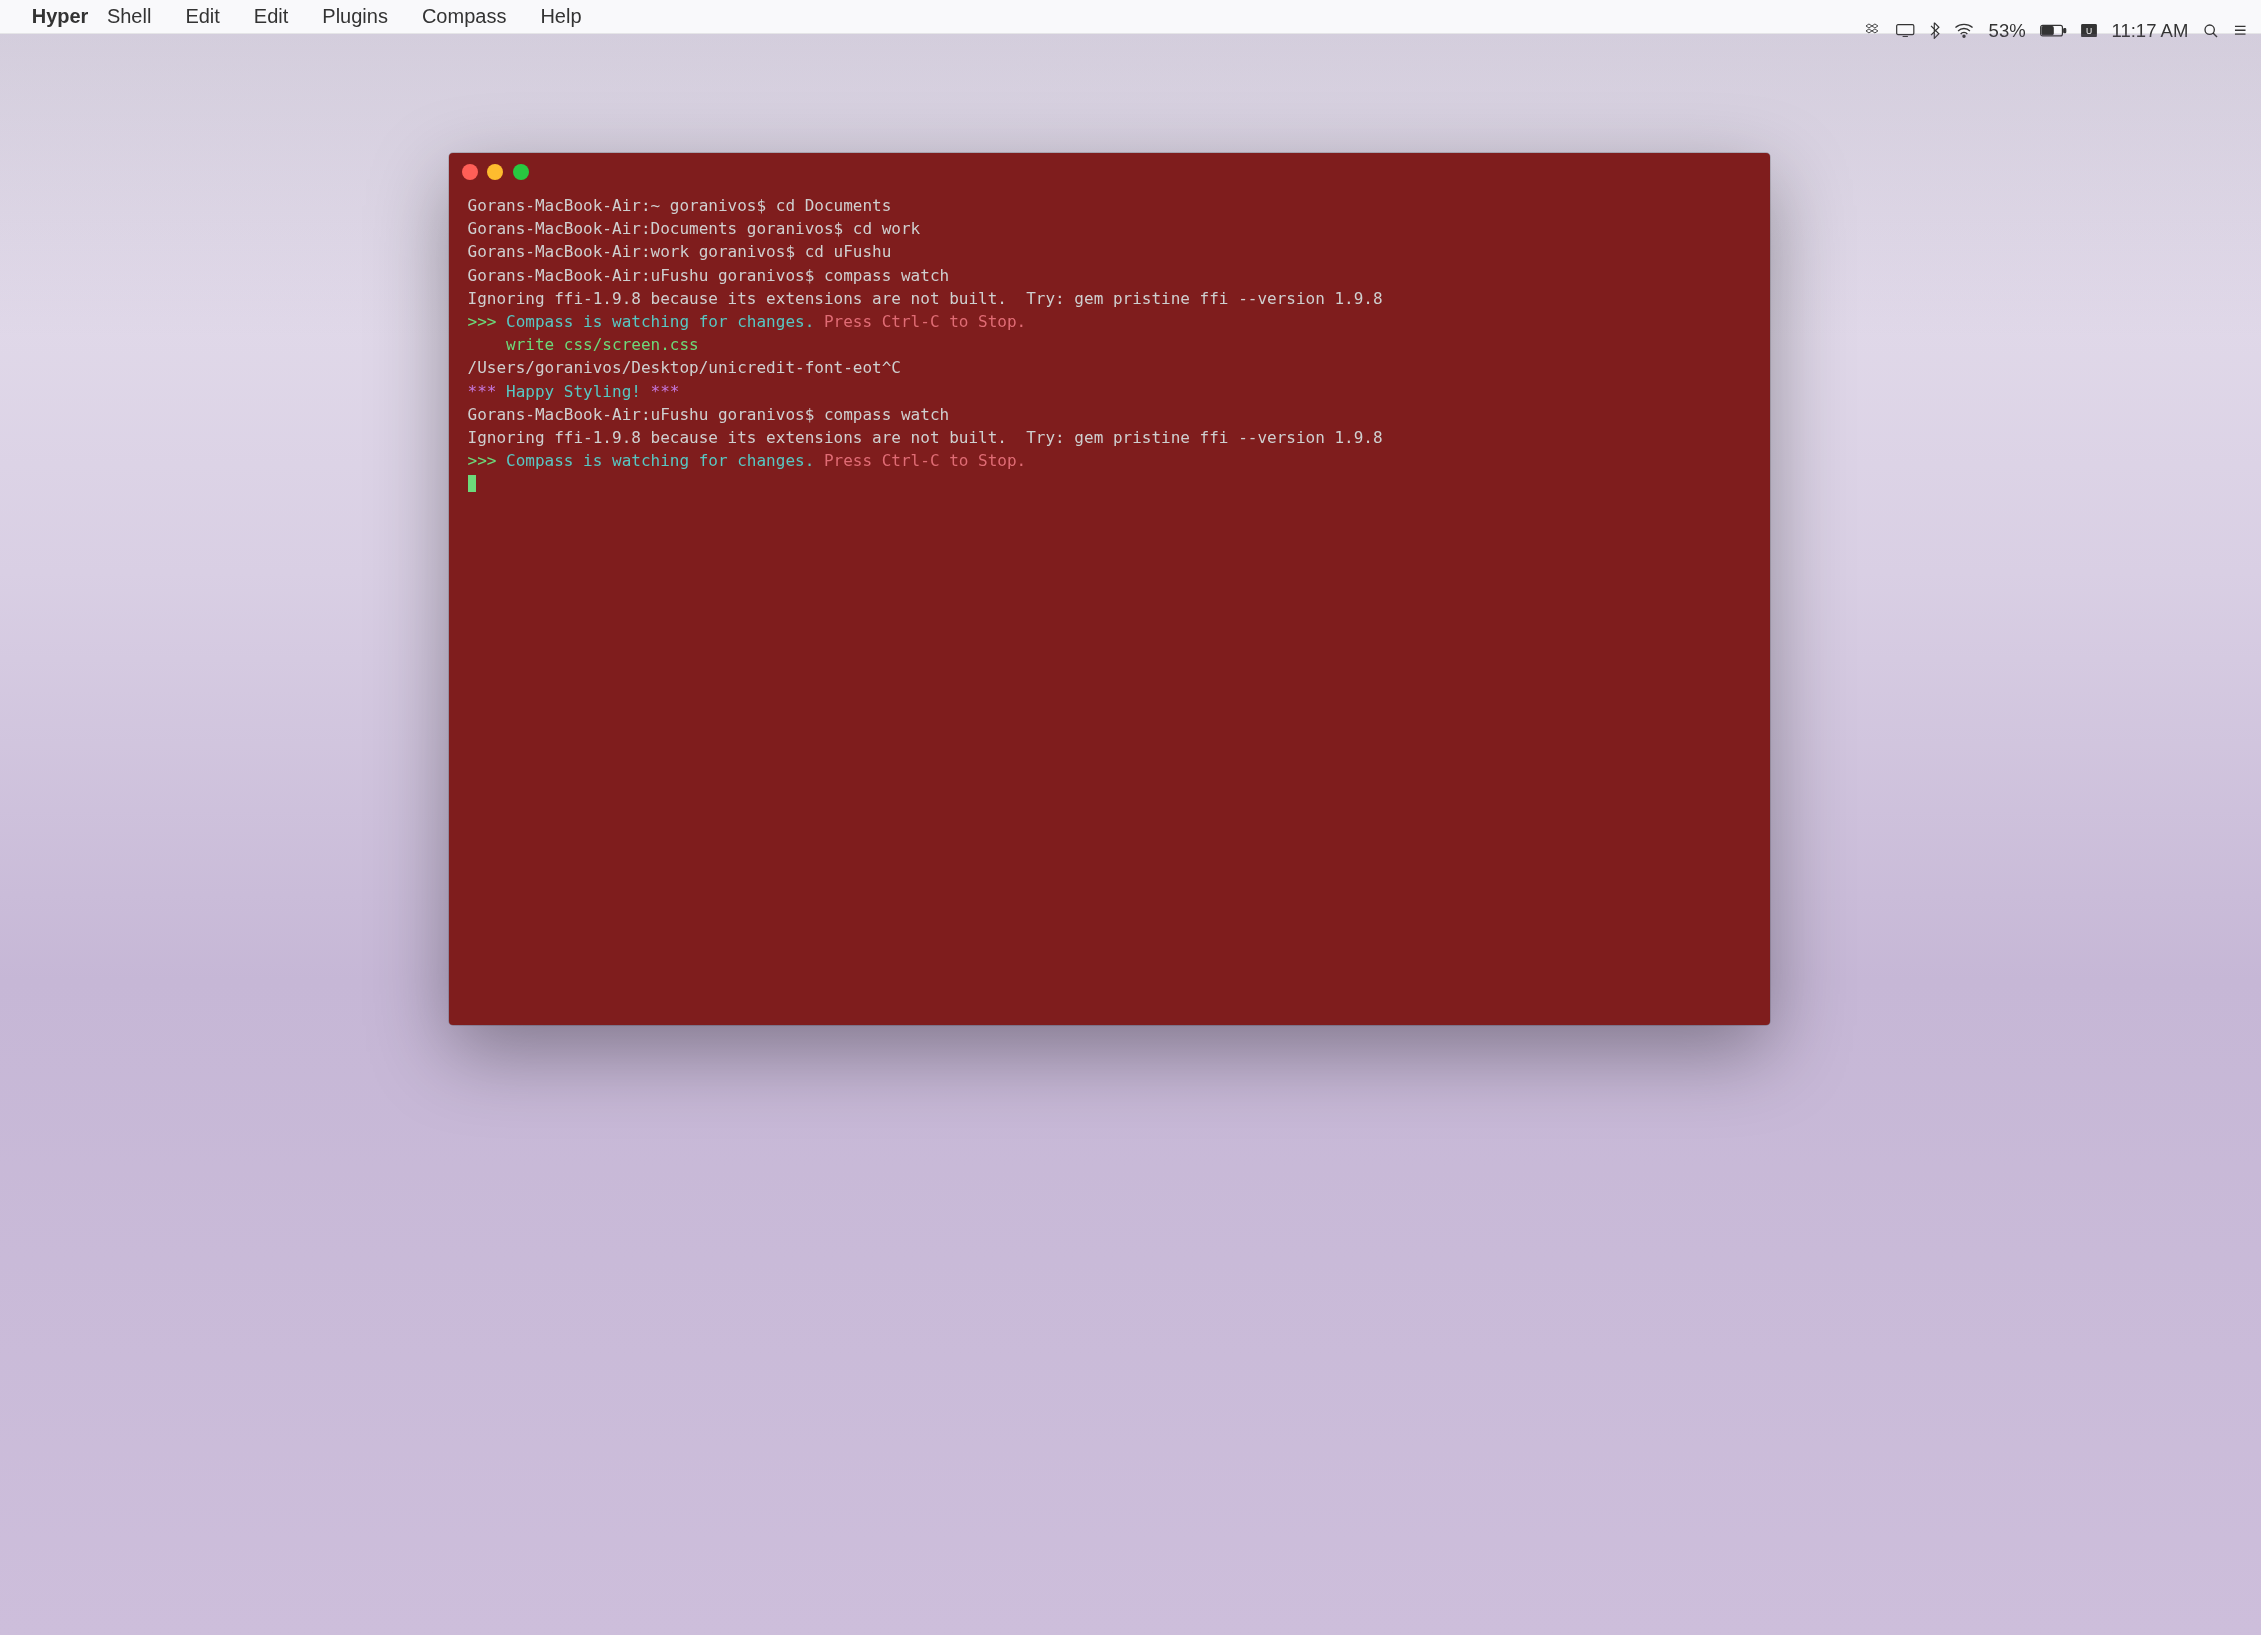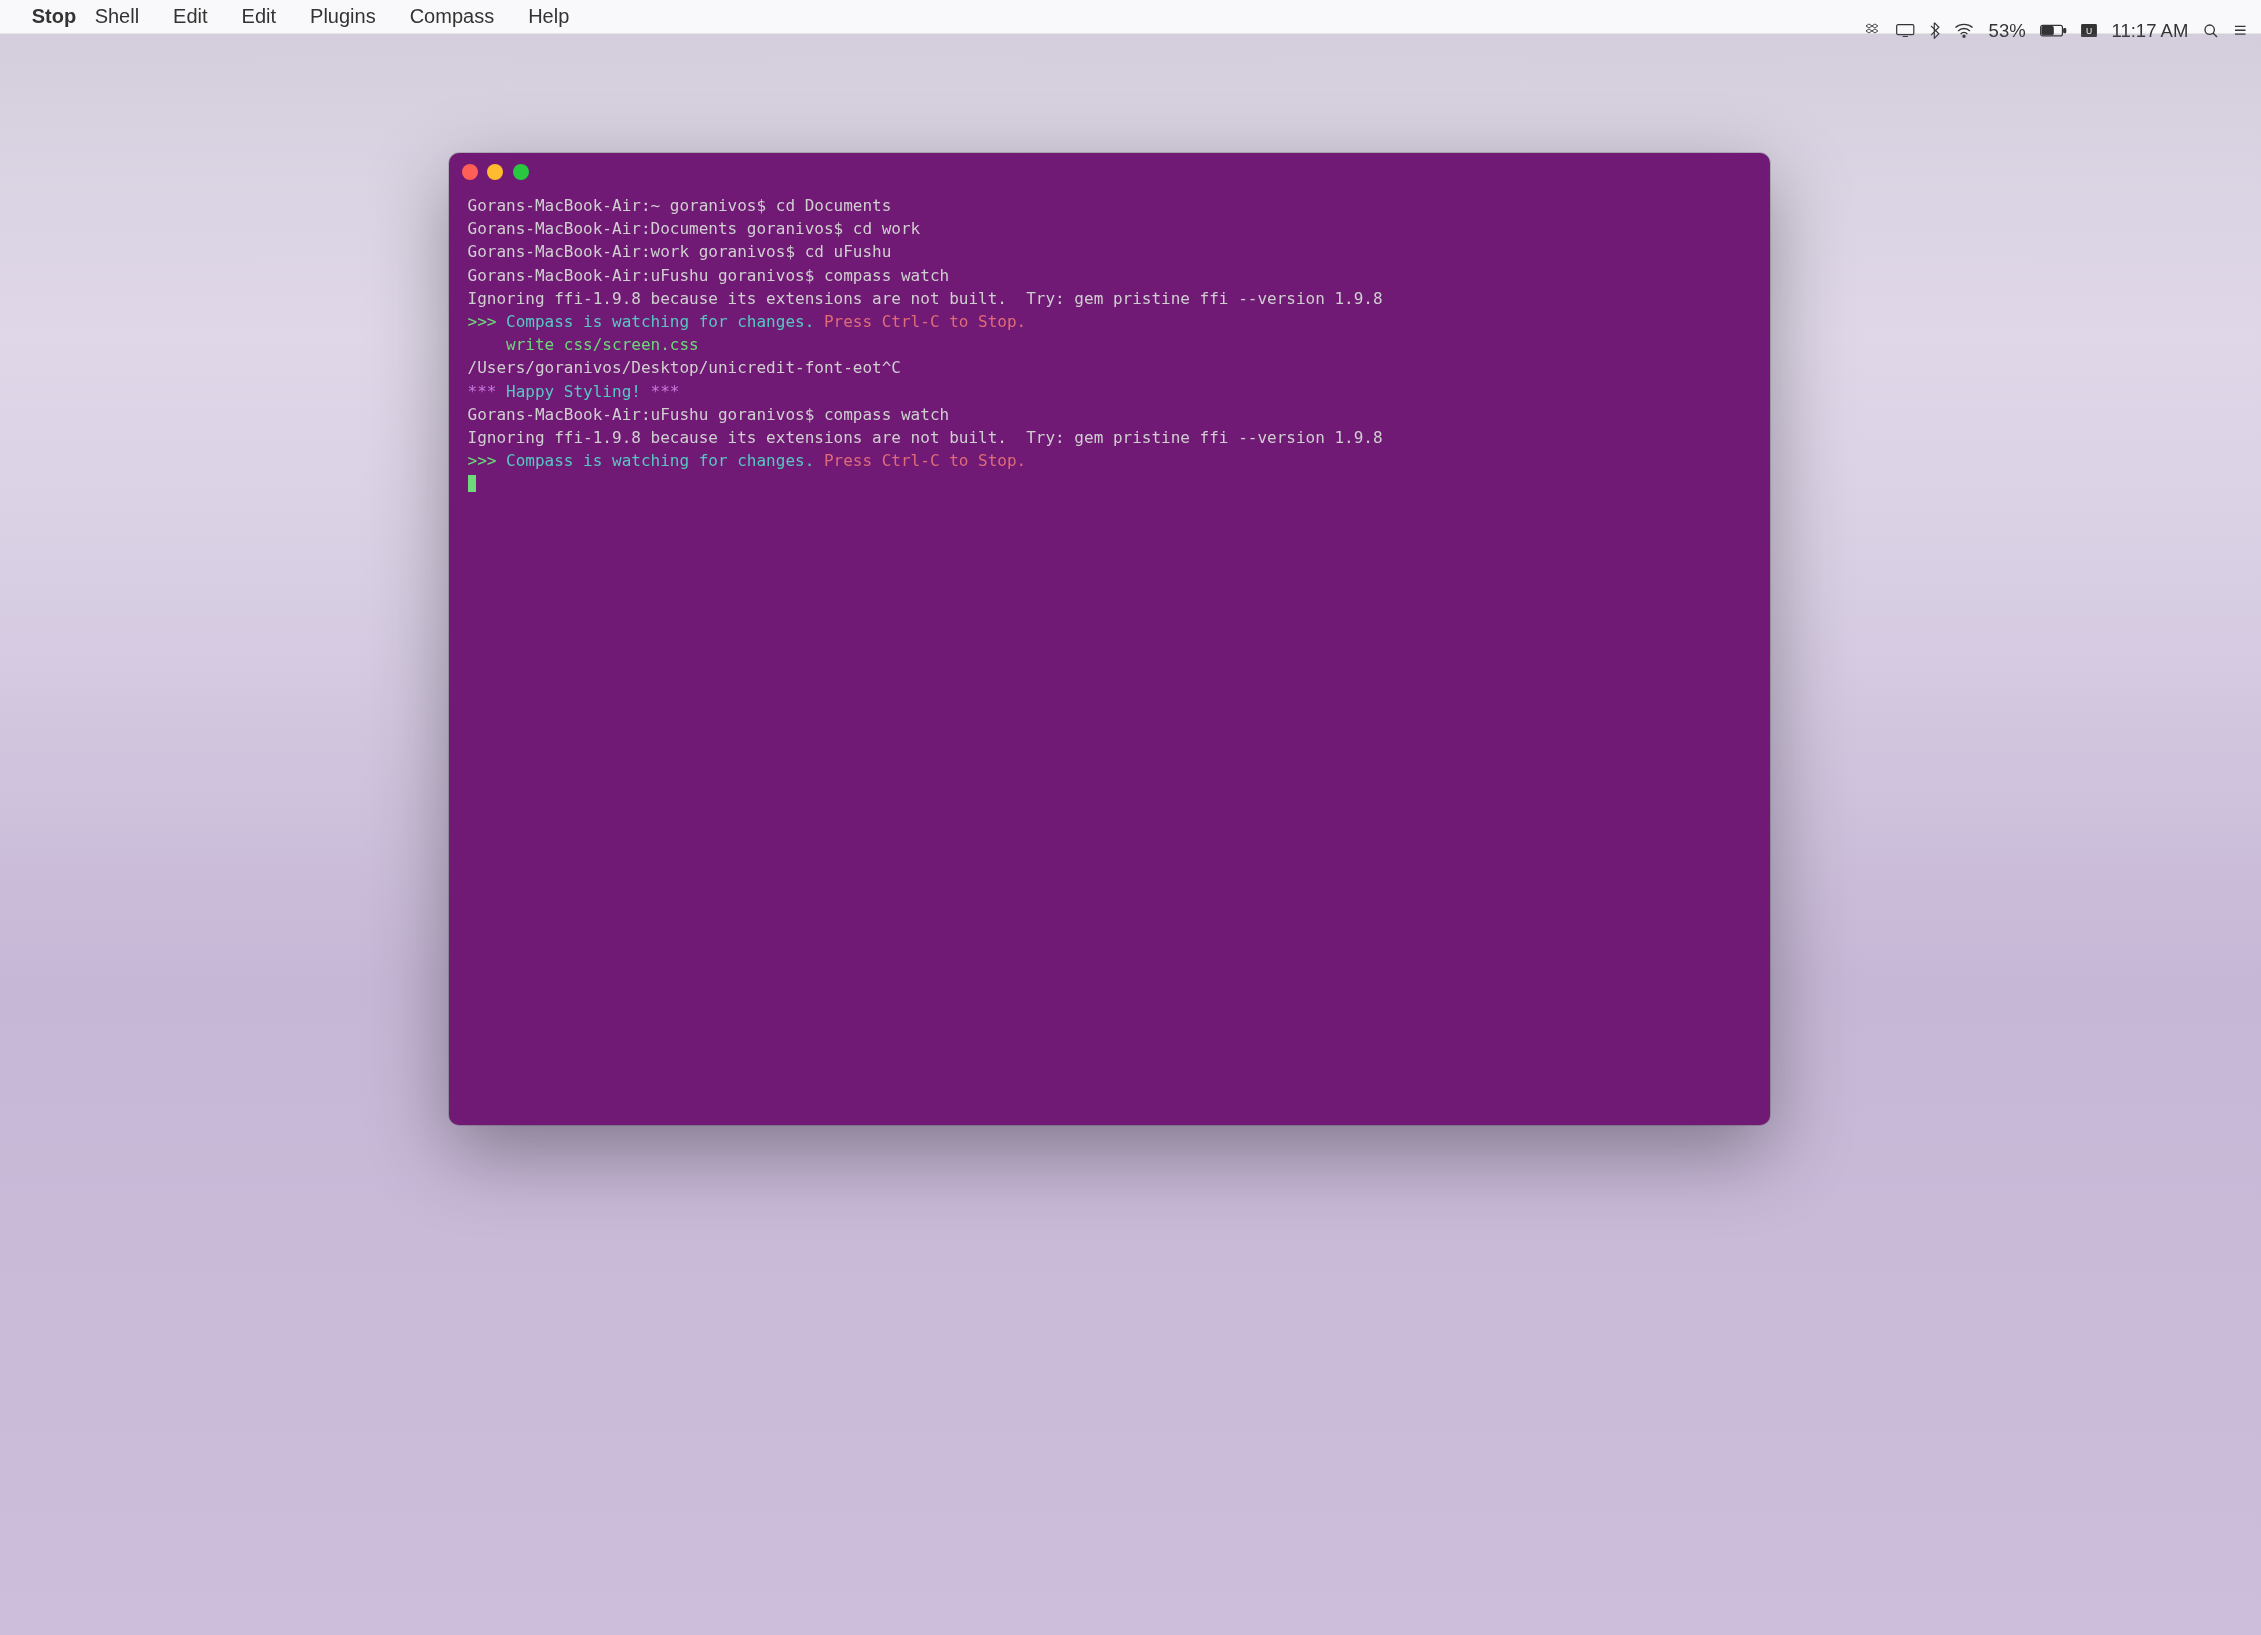--- a/index.html
+++ b/index.html
@@ -35,23 +35,23 @@
   }
   
   .trees{
     position:absolute;left:0;right:0;top:0;height:304px;
     background:linear-gradient(180deg,rgba(120,110,140,0.18) 0%,rgba(120,110,140,0.05) 70%,transparent 100%);
   }
   
   .term{
     position:absolute;
     left:449px;top:119px;
-    width:1321px;height:972px;
-    background:#701a75;
-    border-radius:10px;
+    width:1321px;height:872px;
+    background:#7f1d1d;
+    border-radius:4px;
     box-shadow:0 26.4px 79px rgba(0,0,0,0.35),0 0 0 0.7px rgba(0,0,0,0.2);
     overflow:hidden;
   }
   .term .titlebar{
     height:37px;
     display:flex;align-items:center;
     padding:0 13.2px;
     gap:9.2px;
   }
   .term .dot{width:16px;height:16px;border-radius:50%;}
@@ -74,21 +74,21 @@
   .yel{color:#d7ba7d;}
   .cursor{
     display:inline-block;width:8px;height:17px;background:#6dd97a;vertical-align:-2.6px;
   }
 </style>
 </head>
 <body>
 
 <div class="menubar">
   <span class="apple"></span>
-  <span class="app">Stop</span>
+  <span class="app">Hyper</span>
   <span class="item">Shell</span>
   <span class="item">Edit</span>
   <span class="item">Edit</span>
   <span class="item">Plugins</span>
   <span class="item">Compass</span>
   <span class="item">Help</span>
   <span class="spacer"></span>
   <span class="status">
     <span class="ico">
       <svg width="17" height="17" viewBox="0 0 24 24" fill="none" stroke="#333" stroke-width="1.8">

